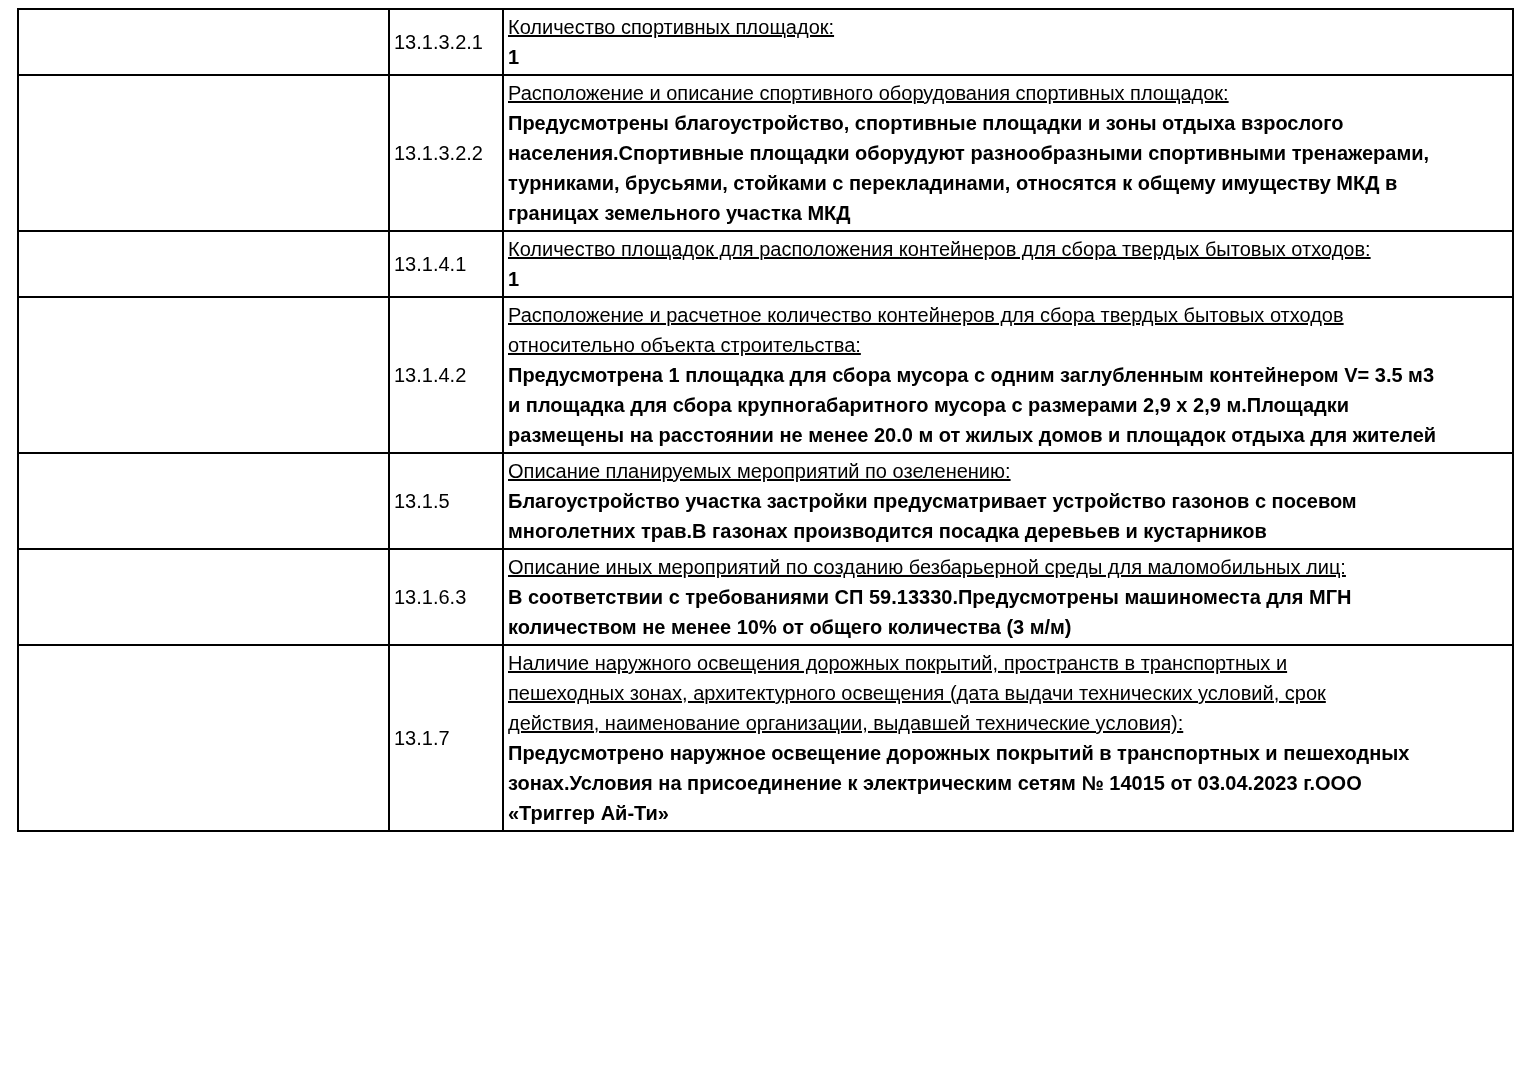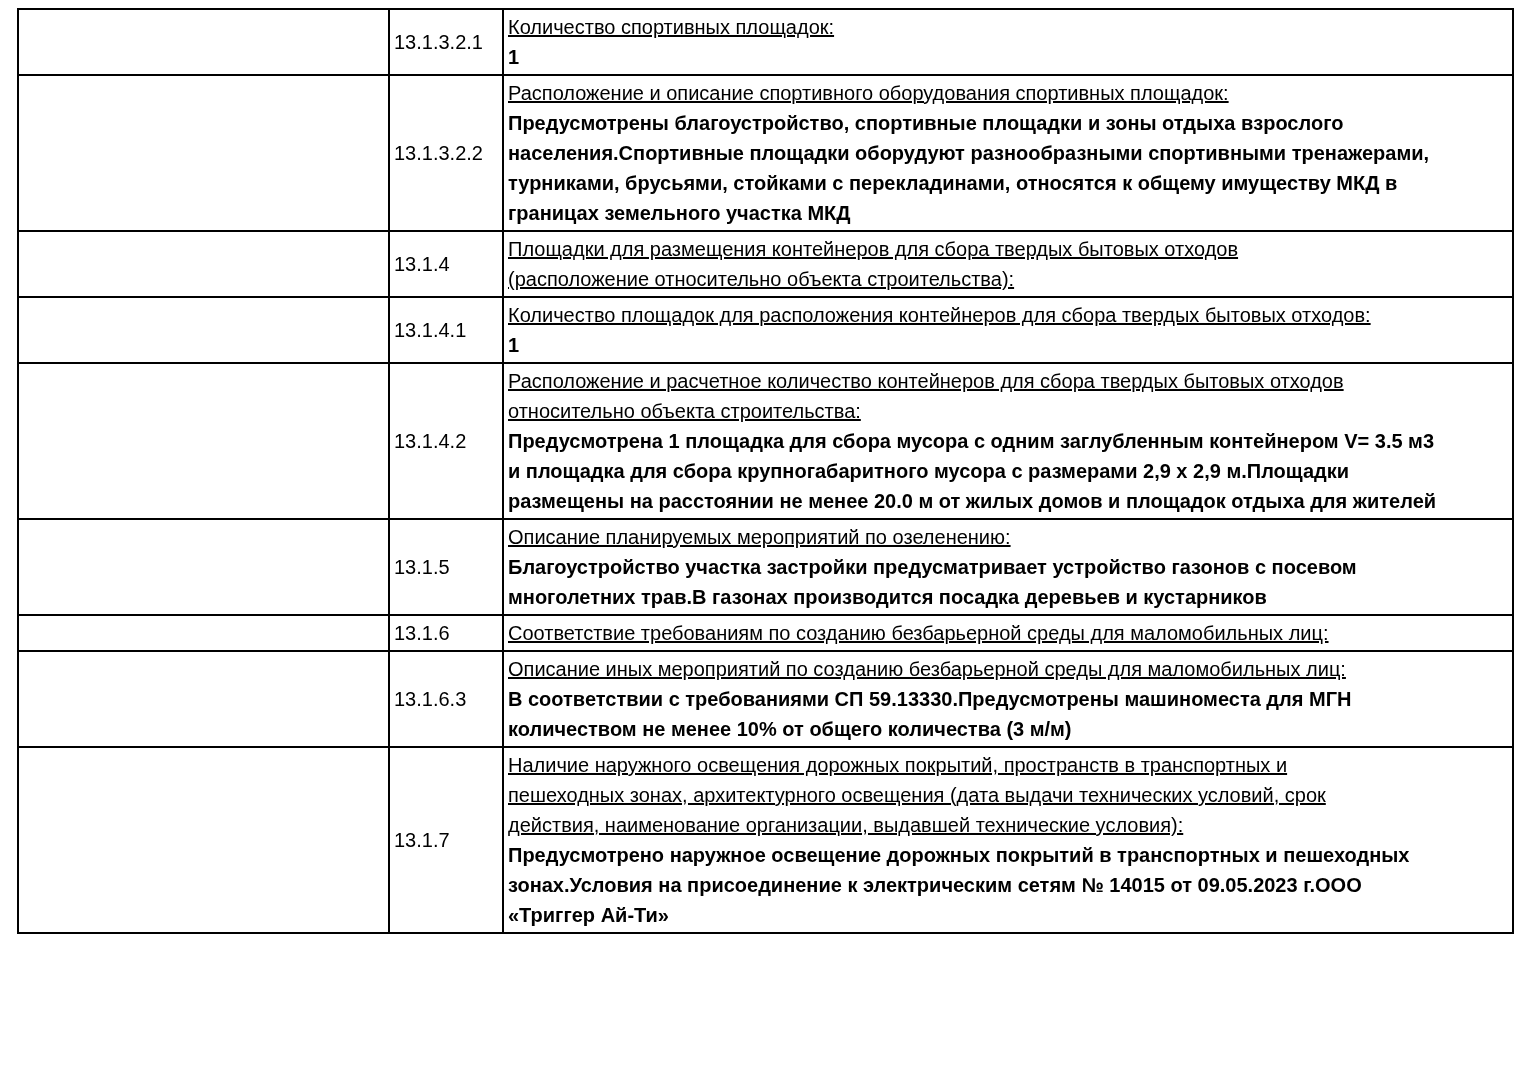--- a/index.html
+++ b/index.html
@@ -83,31 +83,20 @@
     </td>
     <td class="cell-content">
       <div class="field-label label-slot">Расположение и описание спортивного оборудования спортивных площадок:</div>
       <div class="field-value value-slot">Предусмотрены благоустройство, спортивные площадки и зоны отдыха взрослого
 населения.Спортивные площадки оборудуют разнообразными спортивными тренажерами,
 турниками, брусьями, стойками с перекладинами, относятся к общему имуществу МКД в
 границах земельного участка МКД</div>
     </td>
   </tr>
 
-  <tr>
-    <td class="cell-empty"></td>
-    <td class="cell-num">
-      <span class="num-slot">13.1.4</span>
-    </td>
-    <td class="cell-content">
-      <div class="field-label label-slot">Площадки для размещения контейнеров для сбора твердых бытовых отходов
-(расположение относительно объекта строительства):</div>
-      <div class="field-value value-slot"></div>
-    </td>
-  </tr>
 
   <tr>
     <td class="cell-empty"></td>
     <td class="cell-num">
       <span class="num-slot">13.1.4.1</span>
     </td>
     <td class="cell-content">
       <div class="field-label label-slot">Количество площадок для расположения контейнеров для сбора твердых бытовых отходов:</div>
       <div class="field-value value-slot">1</div>
     </td>
@@ -132,30 +121,20 @@
     <td class="cell-num">
       <span class="num-slot">13.1.5</span>
     </td>
     <td class="cell-content">
       <div class="field-label label-slot">Описание планируемых мероприятий по озеленению:</div>
       <div class="field-value value-slot">Благоустройство участка застройки предусматривает устройство газонов с посевом
 многолетних трав.В газонах производится посадка деревьев и кустарников</div>
     </td>
   </tr>
 
-  <tr>
-    <td class="cell-empty"></td>
-    <td class="cell-num">
-      <span class="num-slot">13.1.6</span>
-    </td>
-    <td class="cell-content">
-      <div class="field-label label-slot">Соответствие требованиям по созданию безбарьерной среды для маломобильных лиц:</div>
-      <div class="field-value value-slot"></div>
-    </td>
-  </tr>
 
 
 
   <tr>
     <td class="cell-empty"></td>
     <td class="cell-num">
       <span class="num-slot">13.1.6.3</span>
     </td>
     <td class="cell-content">
       <div class="field-label label-slot">Описание иных мероприятий по созданию безбарьерной среды для маломобильных лиц:</div>
@@ -167,19 +146,19 @@
   <tr>
     <td class="cell-empty"></td>
     <td class="cell-num">
       <span class="num-slot">13.1.7</span>
     </td>
     <td class="cell-content">
       <div class="field-label label-slot">Наличие наружного освещения дорожных покрытий, пространств в транспортных и
 пешеходных зонах, архитектурного освещения (дата выдачи технических условий, срок
 действия, наименование организации, выдавшей технические условия):</div>
       <div class="field-value value-slot">Предусмотрено наружное освещение дорожных покрытий в транспортных и пешеходных
-зонах.Условия на присоединение к электрическим сетям № 14015 от 09.05.2023 г.ООО
+зонах.Условия на присоединение к электрическим сетям № 14015 от 03.04.2023 г.ООО
 «Триггер Ай-Ти»</div>
     </td>
   </tr>
 </tbody>
   </table>
 </div>
 
 </body></html>

